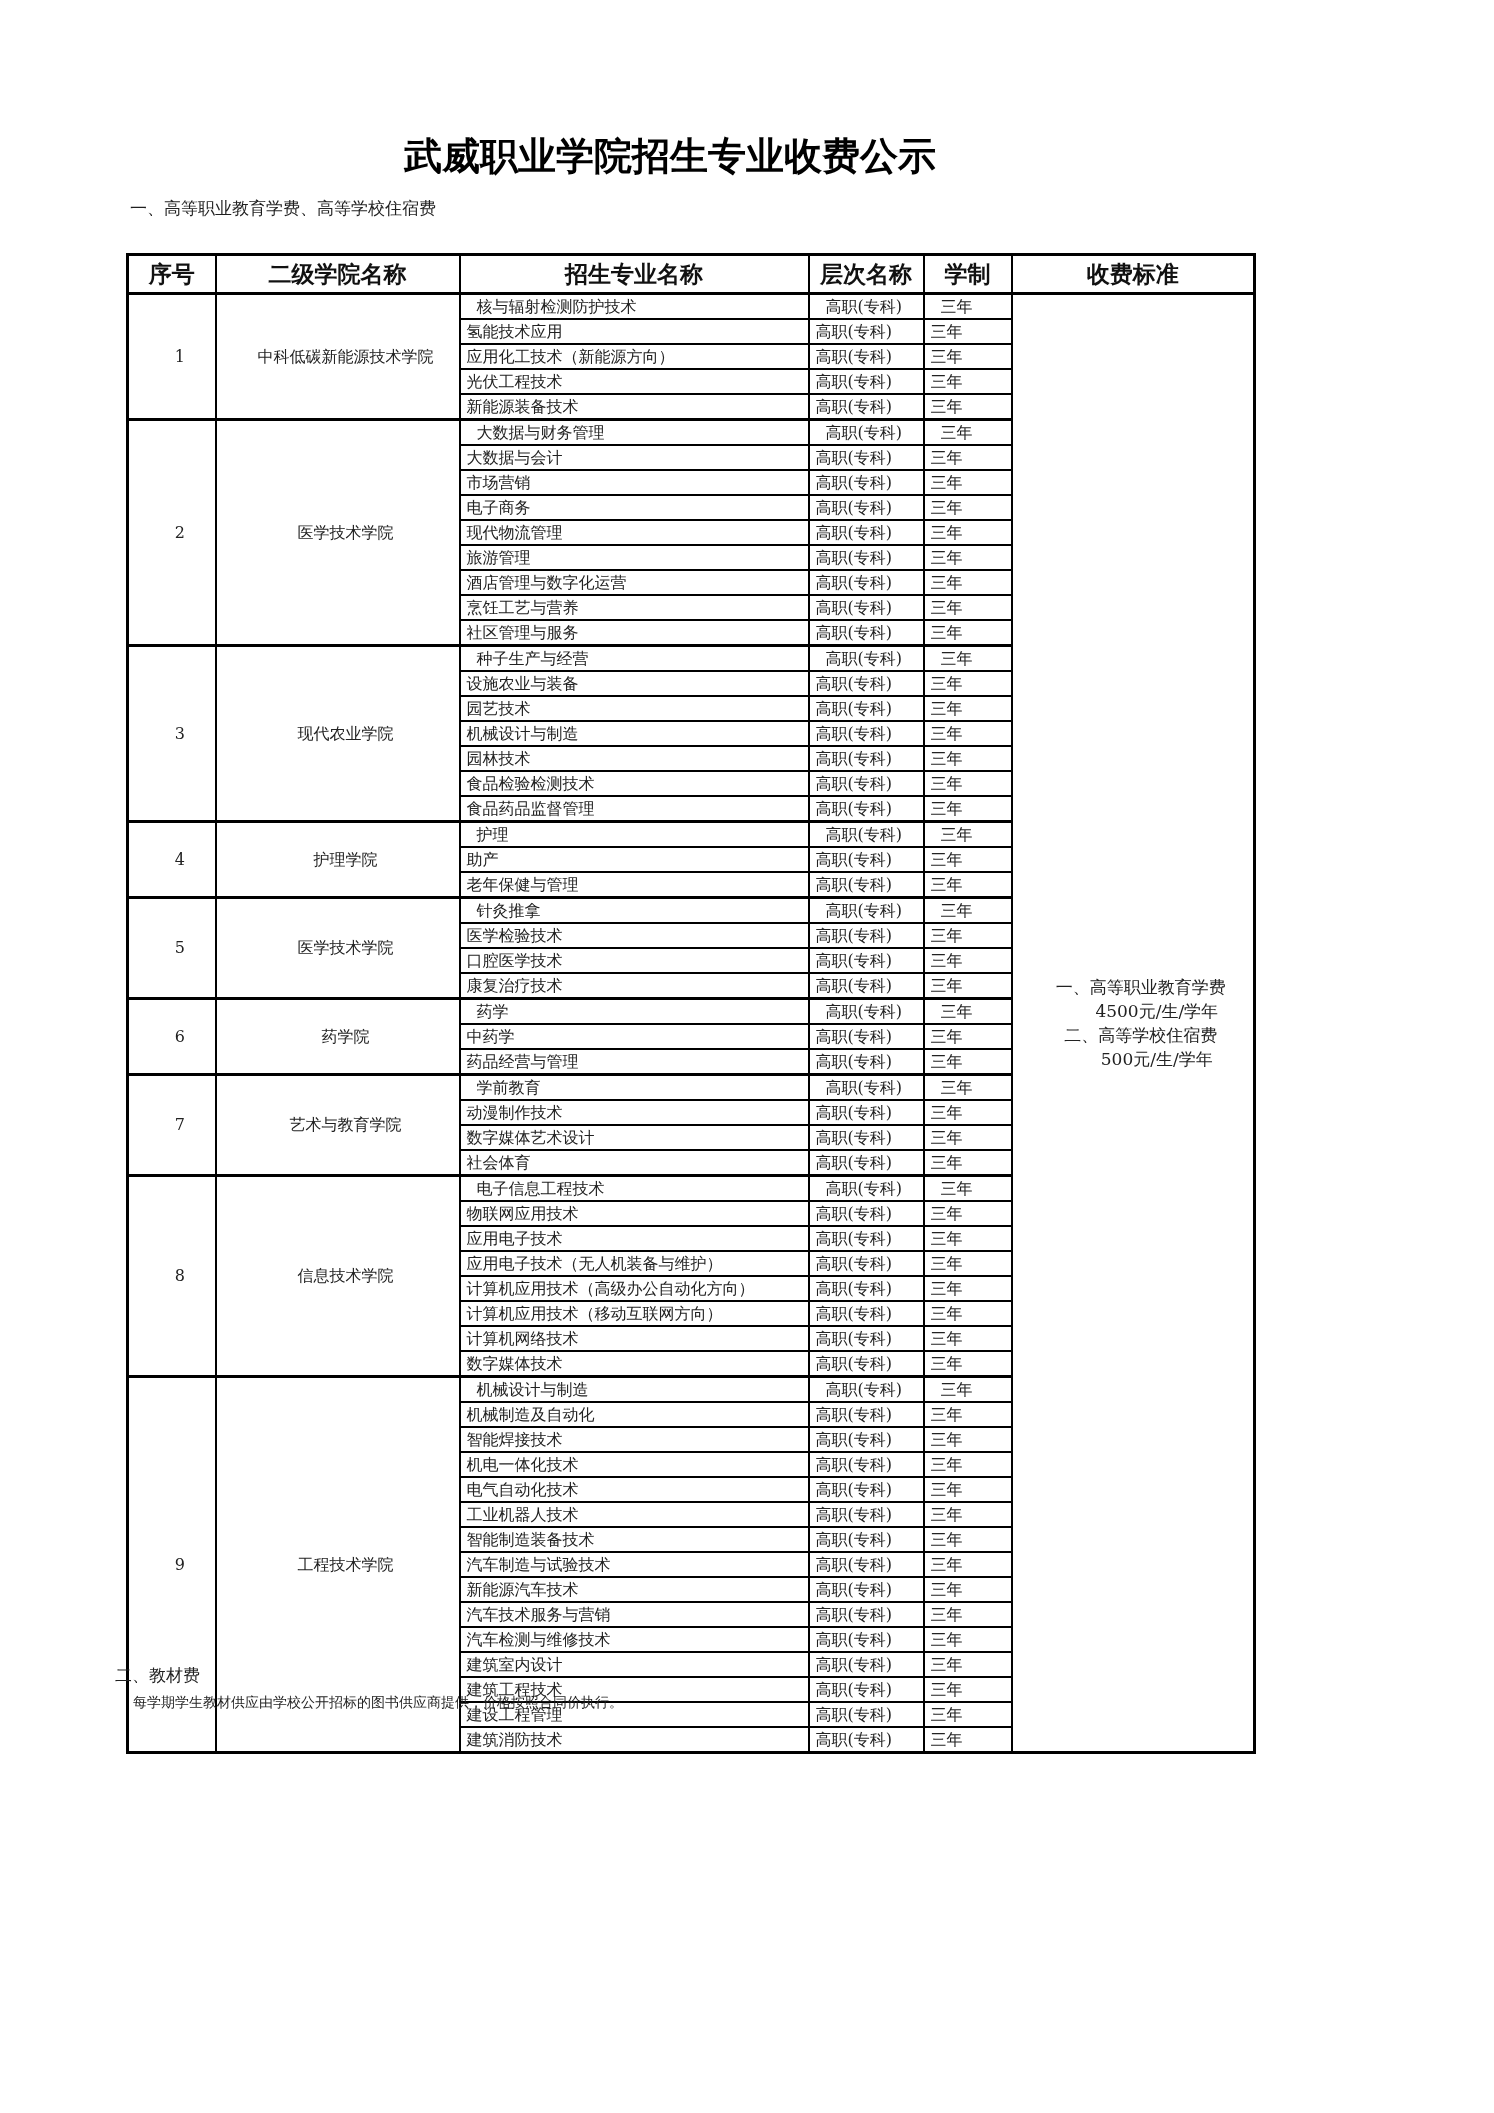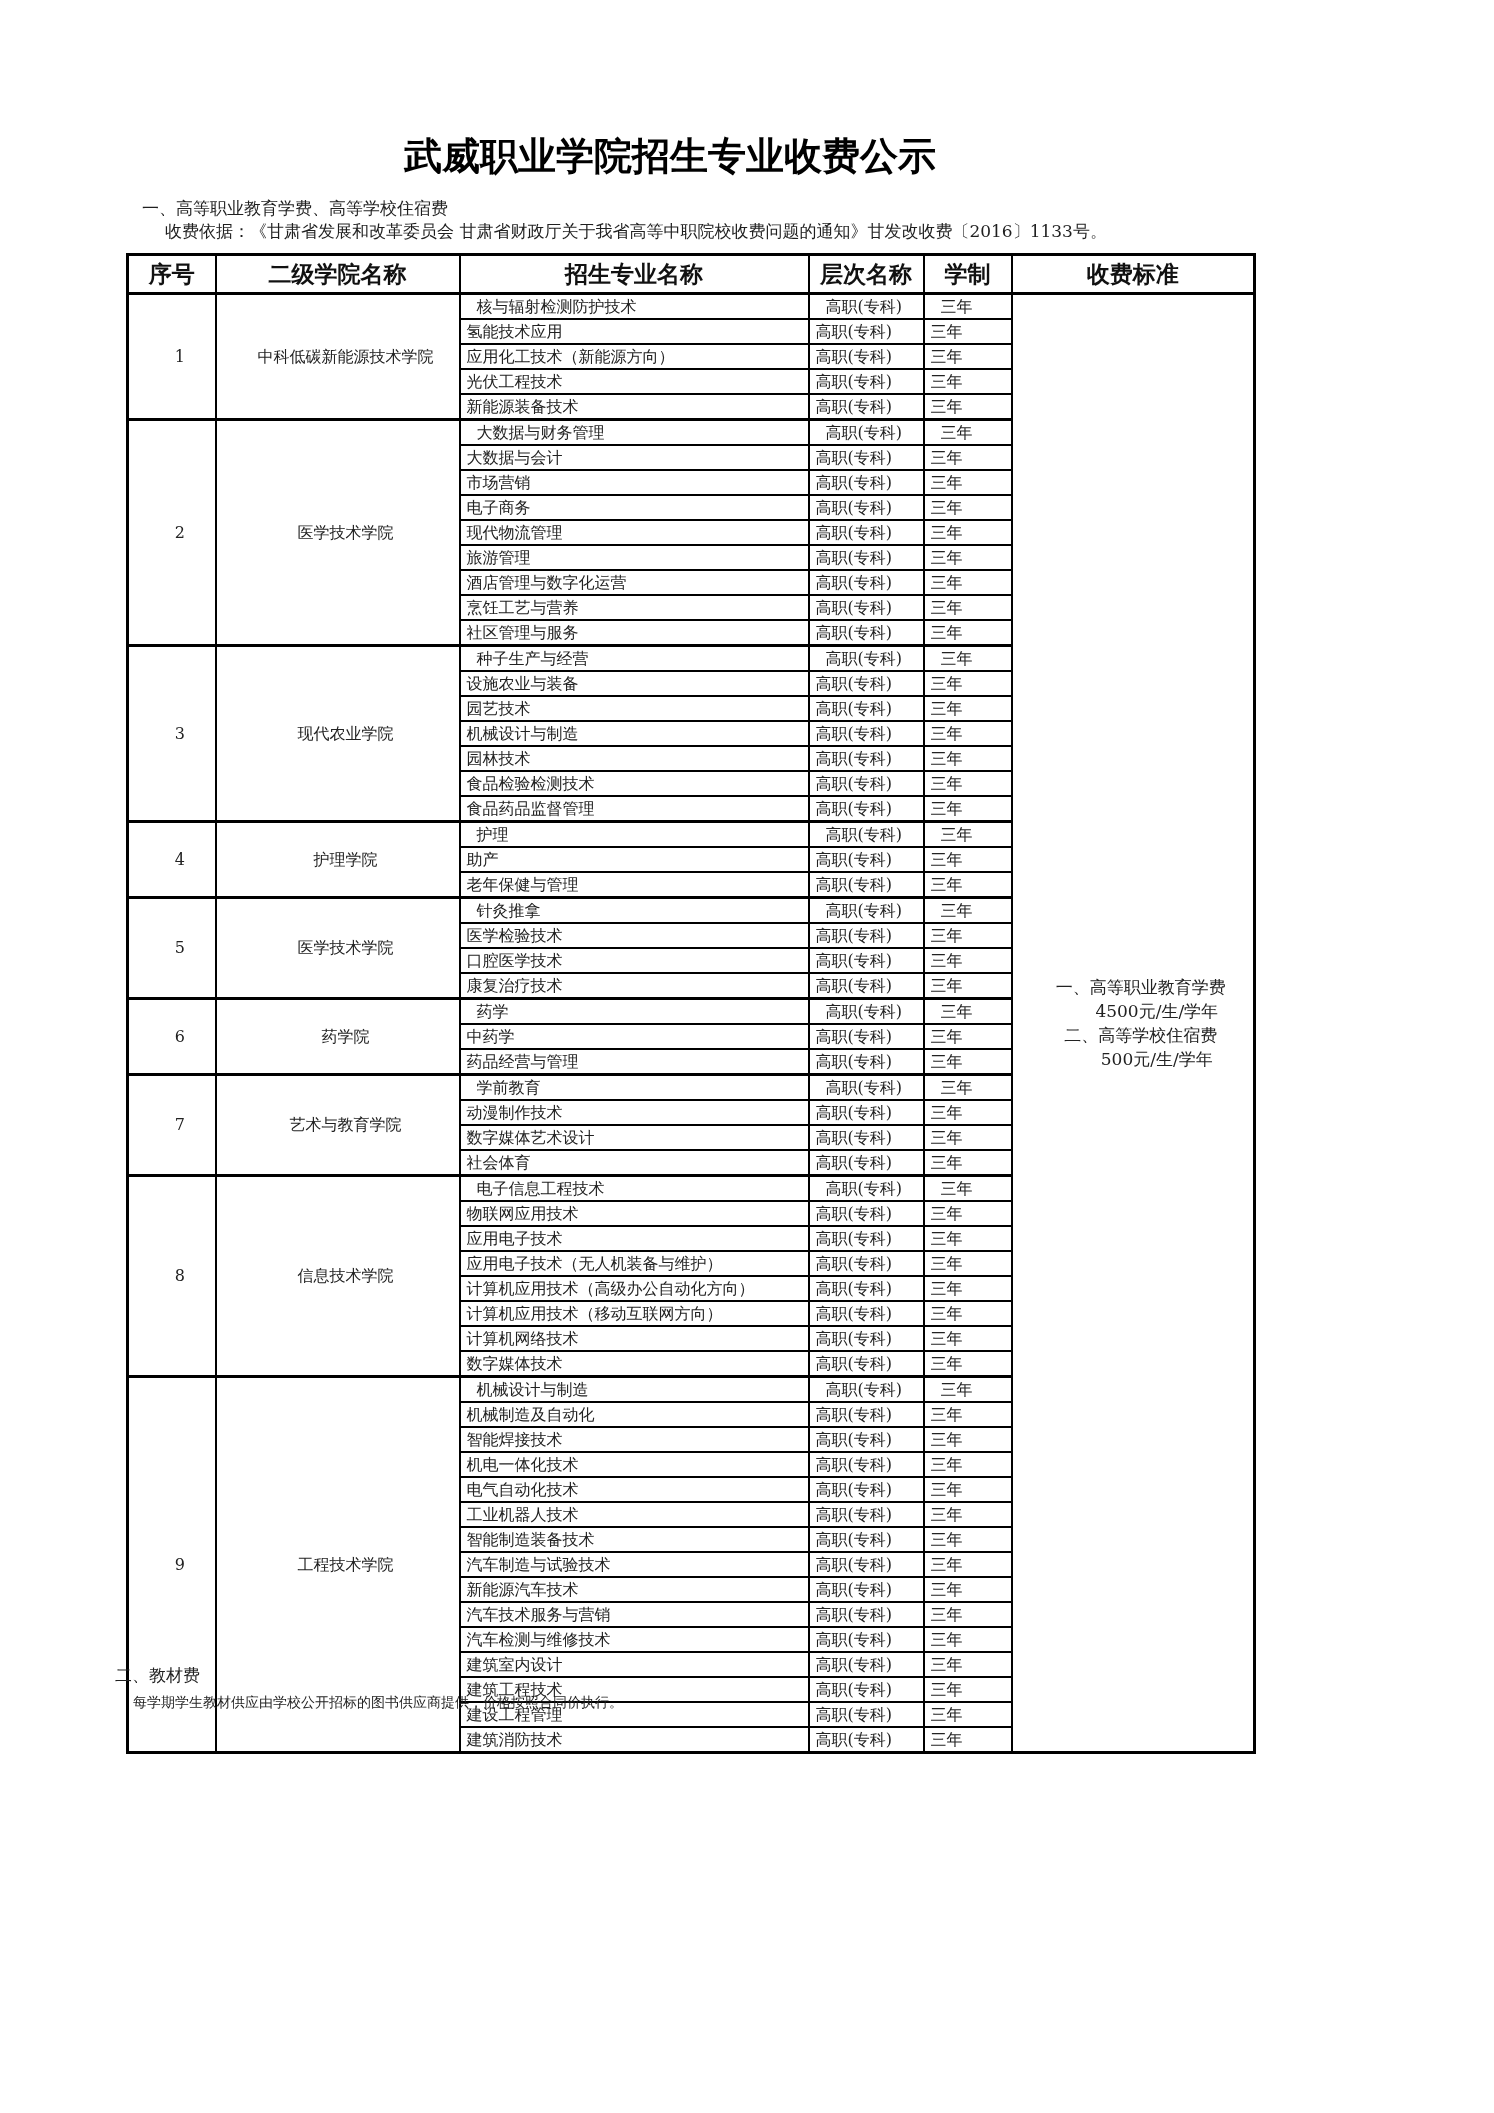--- a/index.html
+++ b/index.html
@@ -19,21 +19,21 @@
     width: 1088px;
     text-align: center;
     font-size: 38px;
     font-weight: bold;
     color: #000000;
     white-space: nowrap;
     line-height: 1.2;
   }
   .intro-line1 {
     position: absolute;
-    left: 142px;
+    left: 130px;
     top: 197px;
     font-size: 17px;
     line-height: 22px;
     white-space: nowrap;
   }
   .intro-line2 {
     position: absolute;
     left: 165px;
     top: 220px;
     font-size: 17px;
@@ -111,21 +111,20 @@
   }
 </style>
 </head>
 <body>
 
 <div class="page">
 
   <div class="doc-title">武威职业学院招生专业收费公示</div>
 
   <div class="intro-line1">一、高等职业教育学费、高等学校住宿费</div>
-  <div class="intro-line2">收费依据：《甘肃省发展和改革委员会 甘肃省财政厅关于我省高等中职院校收费问题的通知》甘发改收费〔2016〕1133号。</div>
 
   <table class="fee-table">
     <colgroup>
       <col style="width:88px">
       <col style="width:244px">
       <col style="width:349px">
       <col style="width:115px">
       <col style="width:88px">
       <col style="width:243px">
     </colgroup>

